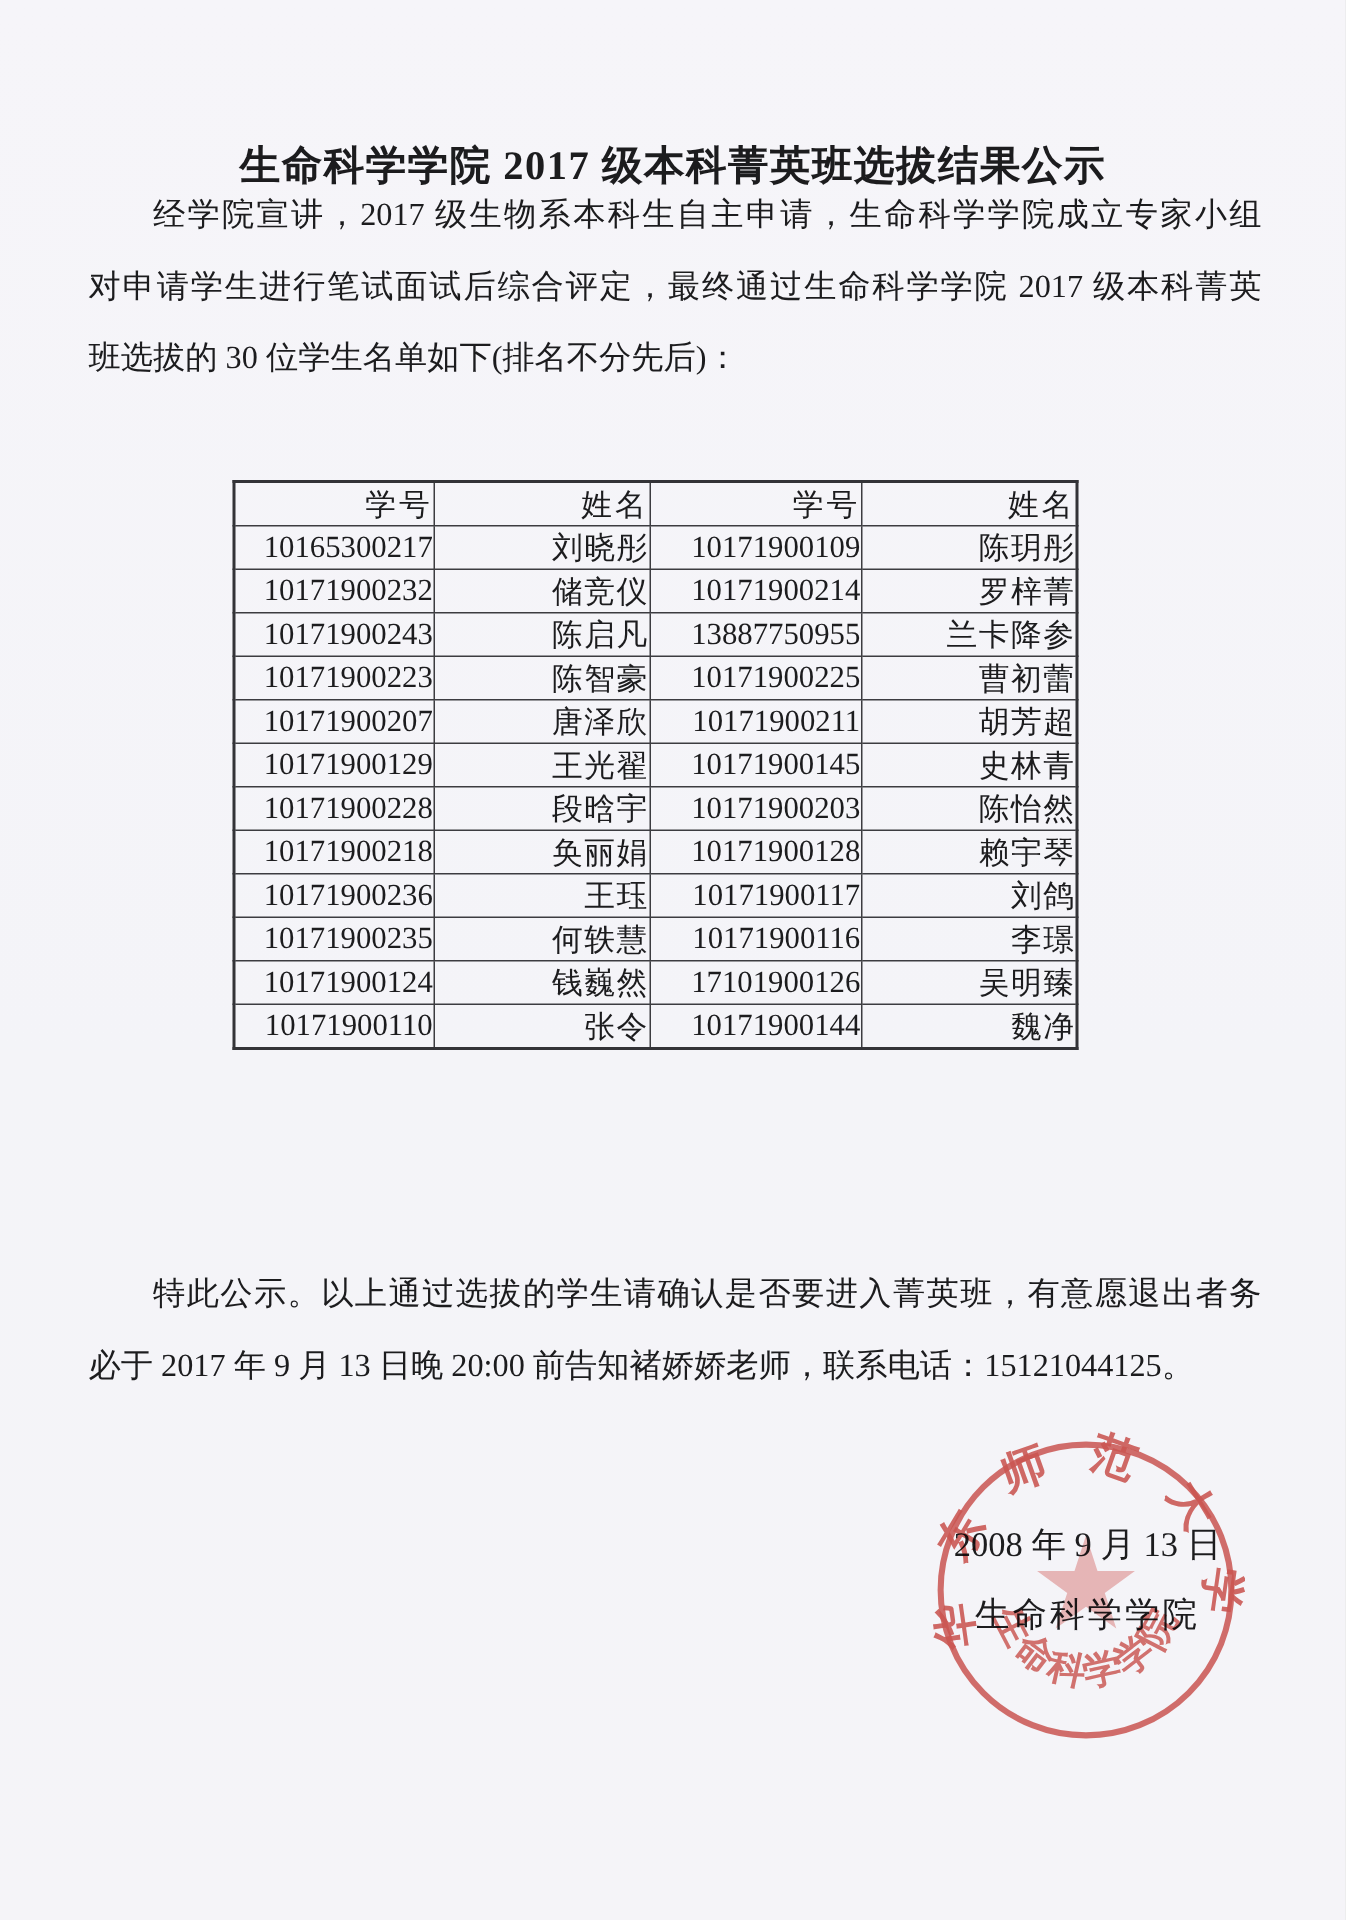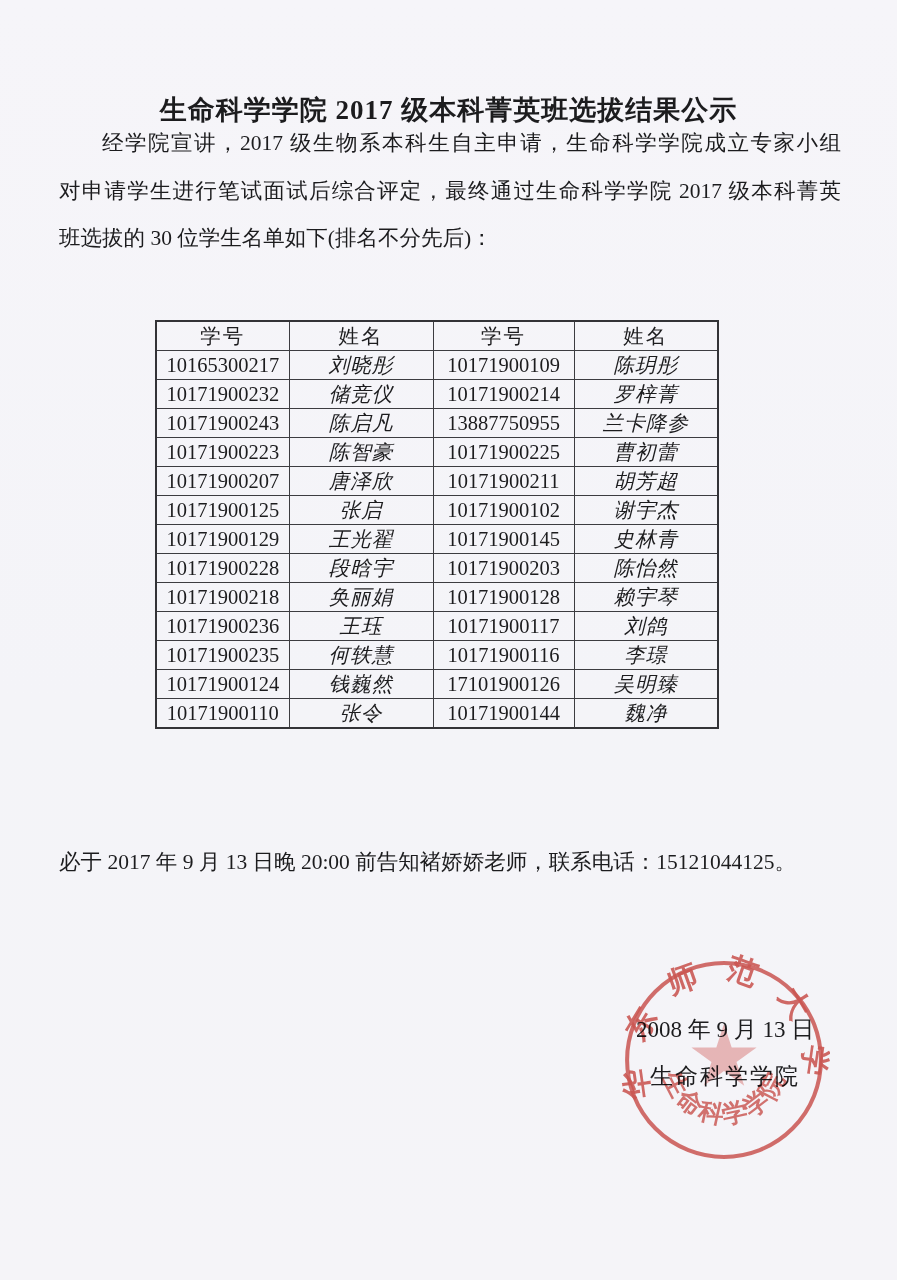--- a/index.html
+++ b/index.html
@@ -50,23 +50,23 @@
   }
   table.results th, table.results td {
     border: 1px solid #3c3c40;
     padding: 0;
     height: 27.9px;
     font-weight: normal;
     overflow: hidden;
     white-space: nowrap;
   }
   table.results { border: 2px solid #333337; }
-  table.results th { text-align: center; letter-spacing: 2px; }
-  td.id-cell { text-align: center; font-family: "Liberation Serif", "DejaVu Serif", serif; }
-  td.name-cell { text-align: center; padding-left: 13px; letter-spacing: 1px; font-style: italic; }
+  table.results th { text-align: right; letter-spacing: 2px; }
+  td.id-cell { text-align: right; font-family: "Liberation Serif", "DejaVu Serif", serif; }
+  td.name-cell { text-align: right; padding-left: 13px; letter-spacing: 1px; }
   .sig-date { position: absolute; top: 1014px; left: 575px; width: 300px; text-align: center; font-size: 23px; }
   .sig-dept { position: absolute; top: 1061px; left: 575px; width: 300px; text-align: center; font-size: 23px; letter-spacing: 2px; }
 
   svg.stamp {
     position: absolute;
     left: 618px; top: 954px;
     mix-blend-mode: multiply;
     opacity: 0.92;
   }
   .stamp-ring { fill: none; stroke: #cf4a44; stroke-width: 4; opacity: 0.85; }
@@ -127,26 +127,20 @@
           <td class="id-cell">10171900225</td>
           <td class="name-cell">曹初蕾</td>
         </tr>
         <tr>
           <td class="id-cell">10171900207</td>
           <td class="name-cell">唐泽欣</td>
           <td class="id-cell">10171900211</td>
           <td class="name-cell">胡芳超</td>
         </tr>
         <tr>
-          <td class="id-cell">10171900125</td>
-          <td class="name-cell">张启</td>
-          <td class="id-cell">10171900102</td>
-          <td class="name-cell">谢宇杰</td>
-        </tr>
-        <tr>
           <td class="id-cell">10171900129</td>
           <td class="name-cell">王光翟</td>
           <td class="id-cell">10171900145</td>
           <td class="name-cell">史林青</td>
         </tr>
         <tr>
           <td class="id-cell">10171900228</td>
           <td class="name-cell">段晗宇</td>
           <td class="id-cell">10171900203</td>
           <td class="name-cell">陈怡然</td>
@@ -178,20 +172,21 @@
         <tr>
           <td class="id-cell">10171900110</td>
           <td class="name-cell">张令</td>
           <td class="id-cell">10171900144</td>
           <td class="name-cell">魏净</td>
         </tr>
       </tbody>
   </table>
 
   <div class="closing-paragraph">
+    <div class="para-line first">特此公示。以上通过选拔的学生请确认是否要进入菁英班，有意愿退出者务</div>
     <div class="para-line last">必于 2017 年 9 月 13 日晚 20:00 前告知褚娇娇老师，联系电话：15121044125。</div>
   </div>
 
   <div class="sig-date">2008 年 9 月 13 日</div>
   <div class="sig-dept">生命科学学院</div>
 
   <svg class="stamp" width="212" height="212" viewBox="0 0 210 210" aria-hidden="true">
     <defs>
       <path id="arcTop" d="M 30.8,132 A 79,79 0 1 1 179.2,132"></path>
       <path id="arcBottom" d="M 45.1,121 A 62,62 0 0 0 164.9,121"></path>

